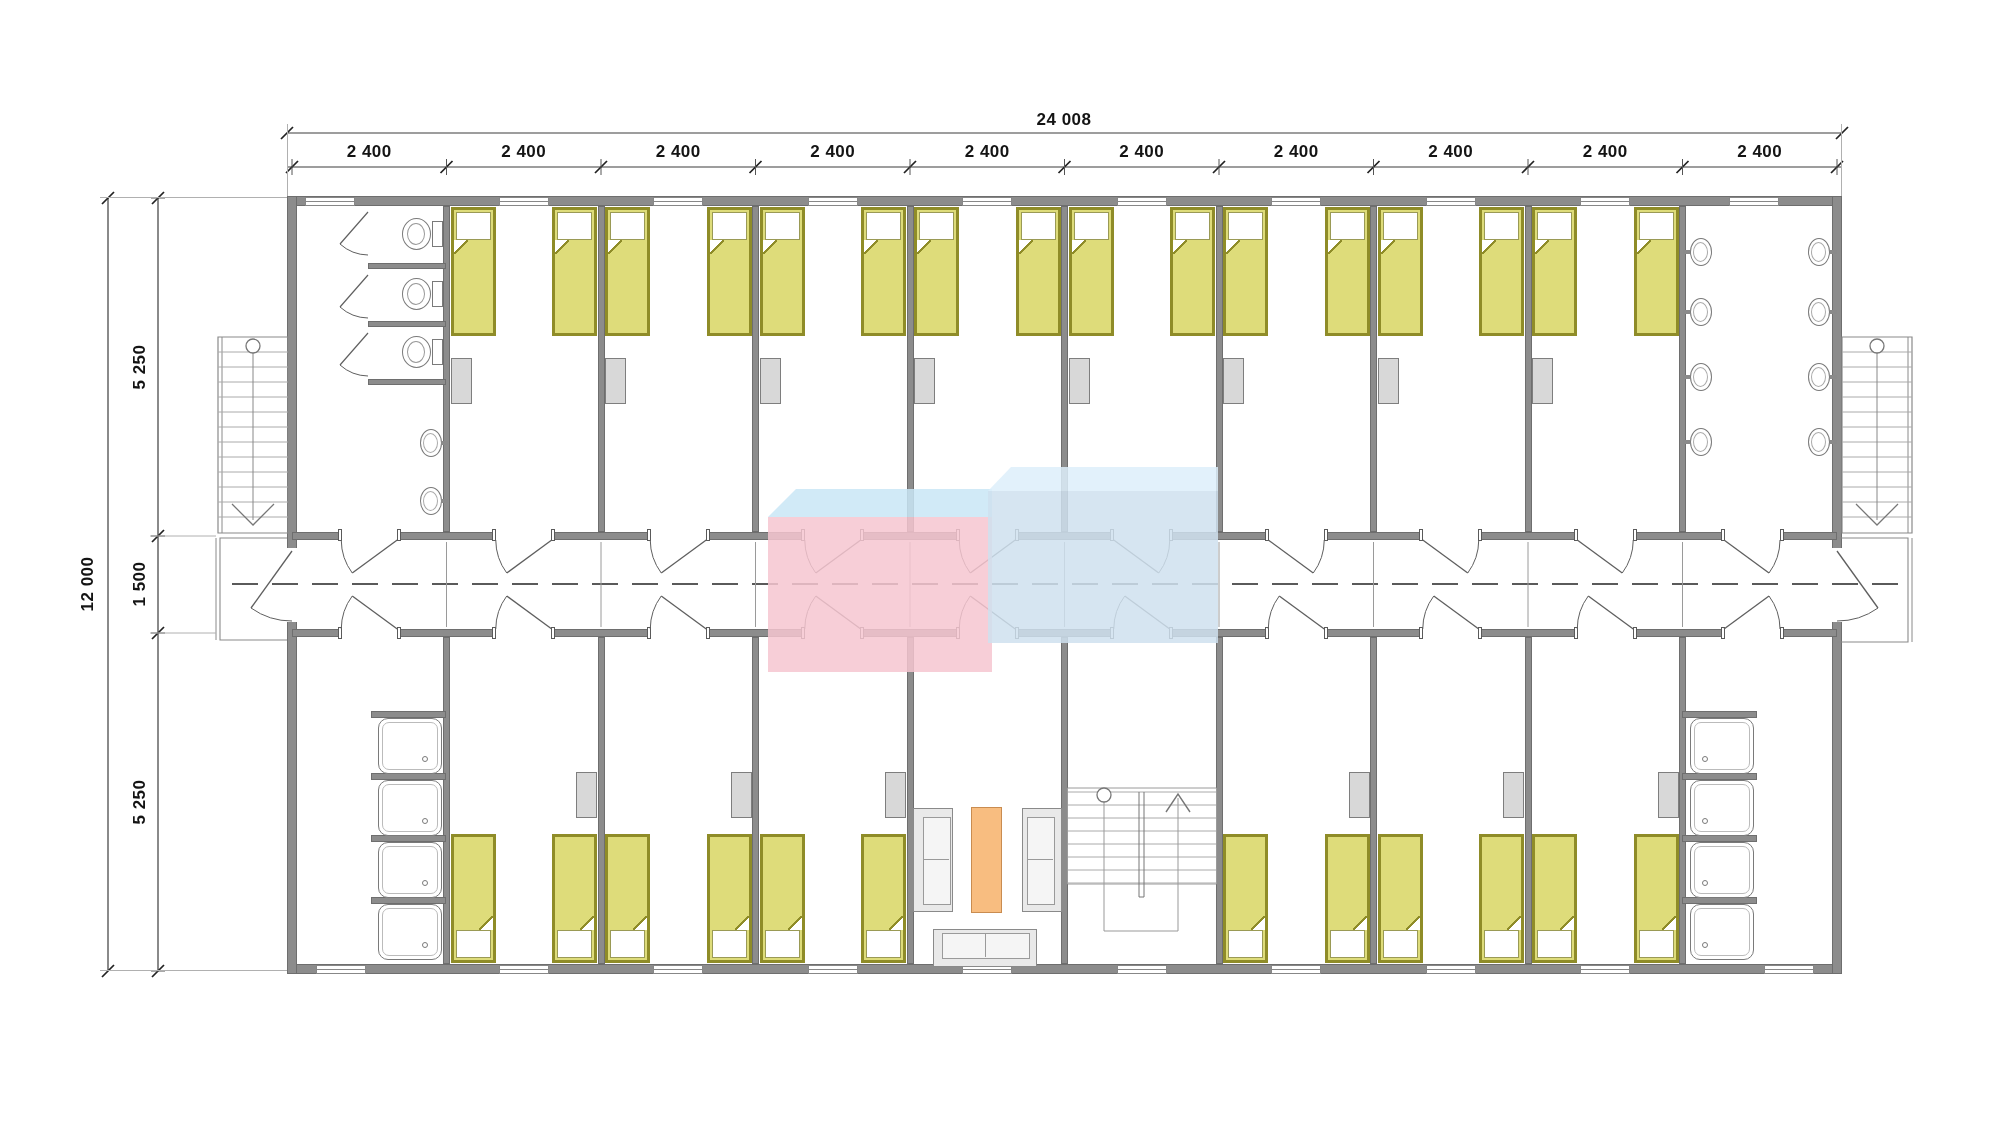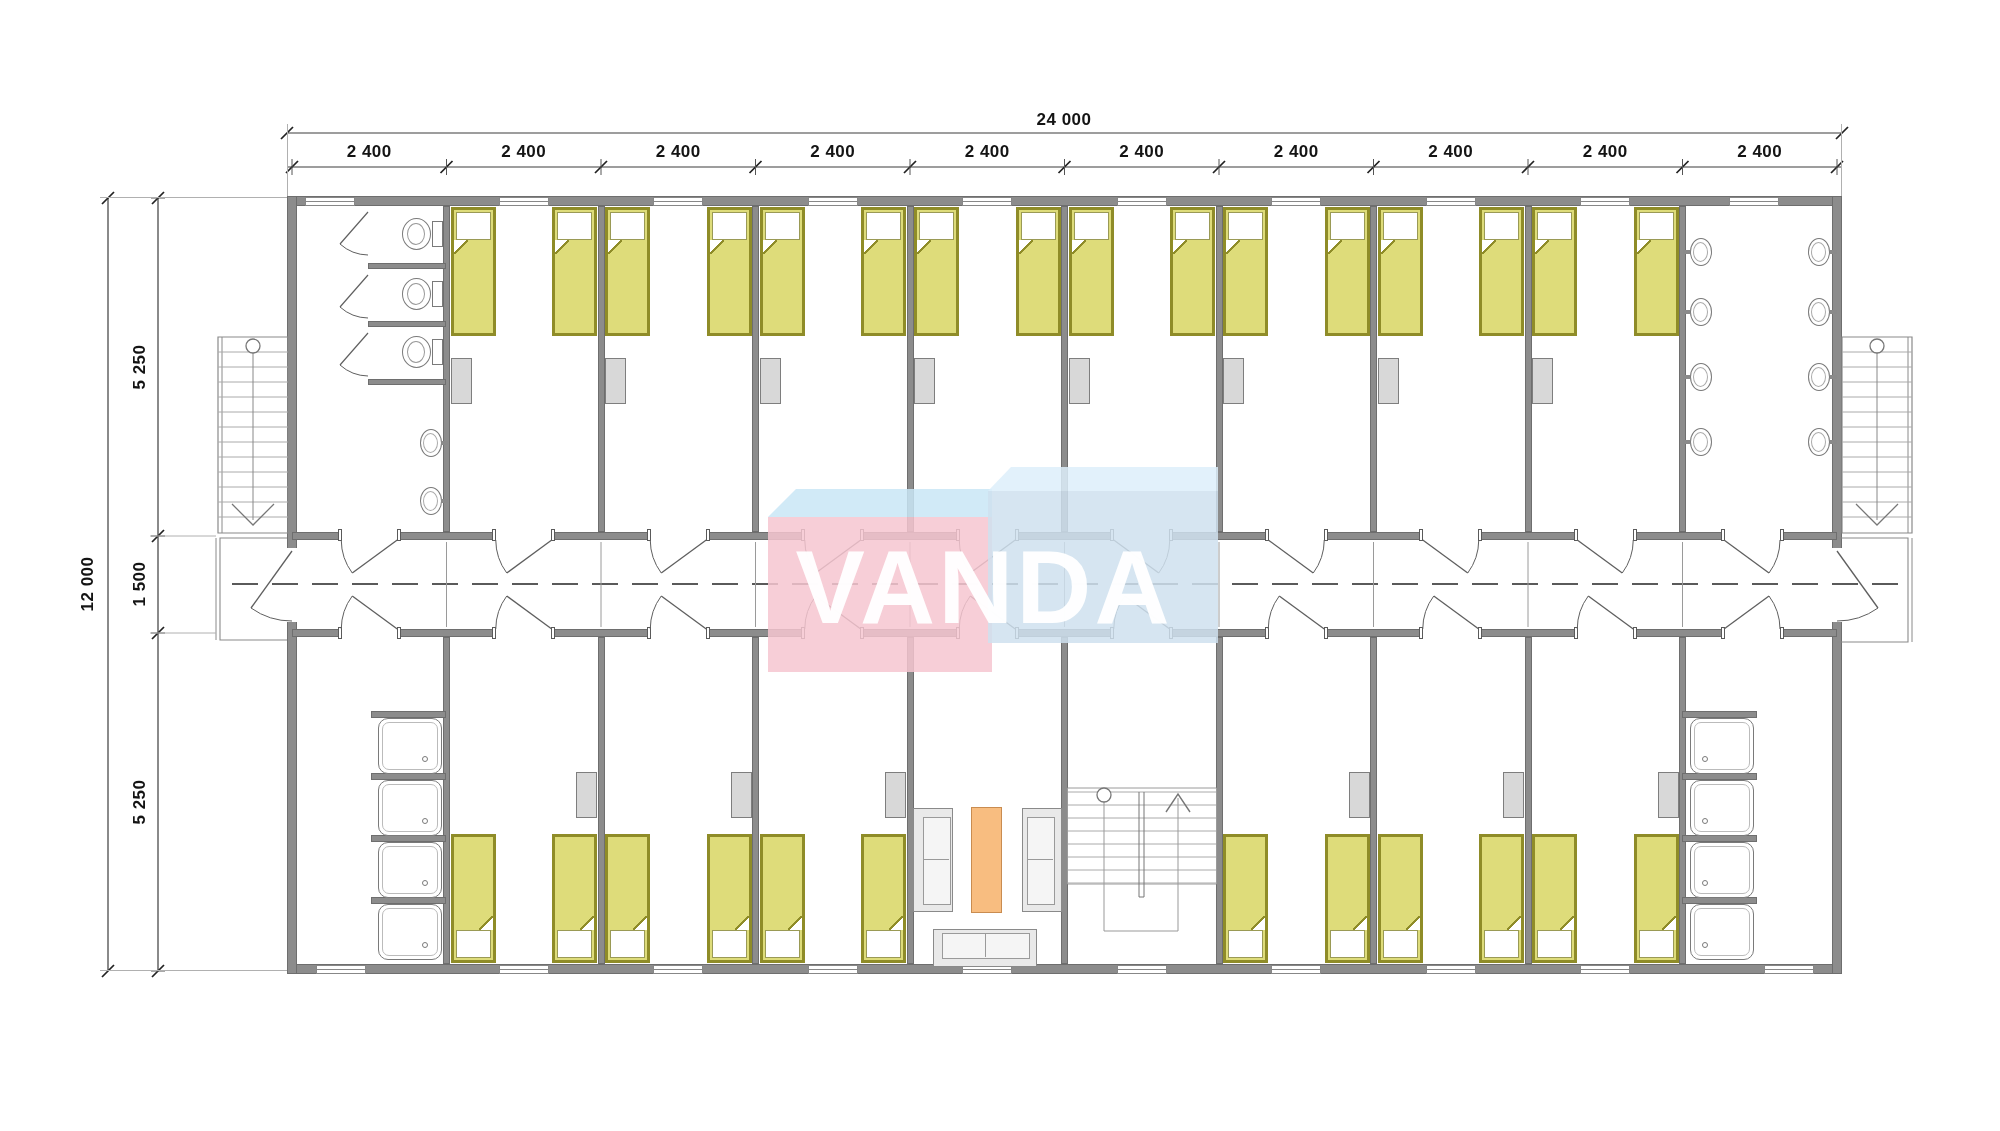--- a/index.html
+++ b/index.html
@@ -520,21 +520,21 @@
       <path d="M152 639 L164 627" fill="none" stroke="#222222" stroke-width="1.7"></path>
       <path d="M151 633 H165" fill="none" stroke="#555555" stroke-width="1"></path>
       <path d="M152 977 L164 965" fill="none" stroke="#222222" stroke-width="1.7"></path>
       <path d="M151 971 H165" fill="none" stroke="#555555" stroke-width="1"></path>
       <path d="M100 197.5 H287" fill="none" stroke="#b0b0b0" stroke-width="1"></path>
       <path d="M100 970.5 H287" fill="none" stroke="#b0b0b0" stroke-width="1"></path>
       <path d="M150 536 H216" fill="none" stroke="#b0b0b0" stroke-width="1"></path>
       <path d="M150 633 H216" fill="none" stroke="#b0b0b0" stroke-width="1"></path>
     </svg>
 
-  <div class="dim" style="left:1064px;top:120px;">24 000</div>
+  <div class="dim" style="left:1064px;top:120px;">24 008</div>
   <div id="baylabels">
       <div class="dim" style="left: 369.25px; top: 152px;">2 400</div>
       <div class="dim" style="left: 523.75px; top: 152px;">2 400</div>
       <div class="dim" style="left: 678.25px; top: 152px;">2 400</div>
       <div class="dim" style="left: 832.75px; top: 152px;">2 400</div>
       <div class="dim" style="left: 987.25px; top: 152px;">2 400</div>
       <div class="dim" style="left: 1141.75px; top: 152px;">2 400</div>
       <div class="dim" style="left: 1296.25px; top: 152px;">2 400</div>
       <div class="dim" style="left: 1450.75px; top: 152px;">2 400</div>
       <div class="dim" style="left: 1605.25px; top: 152px;">2 400</div>
@@ -542,14 +542,13 @@
     </div>
   <div class="dimv" style="left:88px;top:584px;">12 000</div>
   <div class="dimv" style="left:140px;top:367px;">5 250</div>
   <div class="dimv" style="left:140px;top:584px;">1 500</div>
   <div class="dimv" style="left:140px;top:802px;">5 250</div>
 
   <div class="logobox" style="left:768px;top:489px;width:224px;height:28px;background:rgba(201,230,246,.85);clip-path:polygon(0 100%,12.5% 0,100% 0,100% 100%);"></div>
   <div class="logobox" style="left:768px;top:517px;width:224px;height:155px;background:rgba(246,198,208,.85);"></div>
   <div class="logobox" style="left:988px;top:467px;width:230px;height:24px;background:rgba(221,238,250,.85);clip-path:polygon(0 100%,10% 0,100% 0,100% 100%);"></div>
   <div class="logobox" style="left:988px;top:491px;width:230px;height:152px;background:rgba(207,225,239,.85);"></div>
-  <div id="logotext">VANDA</div>
 </div>
 
 </body></html>

